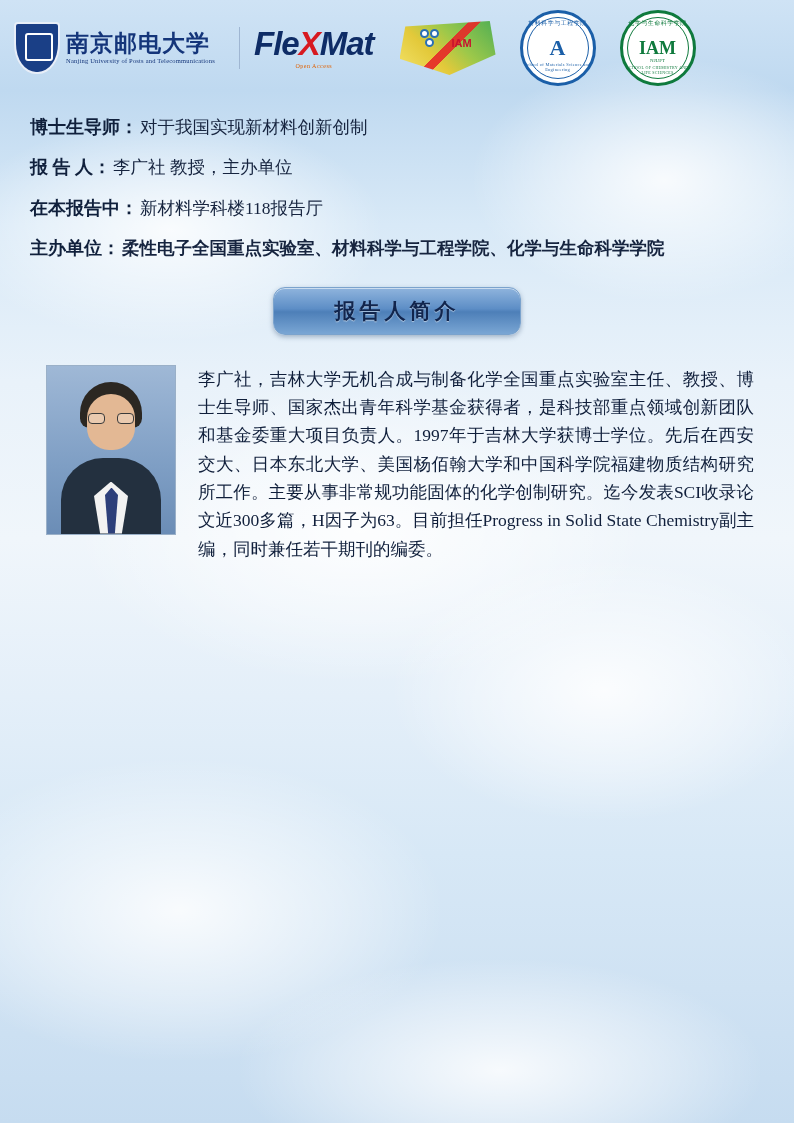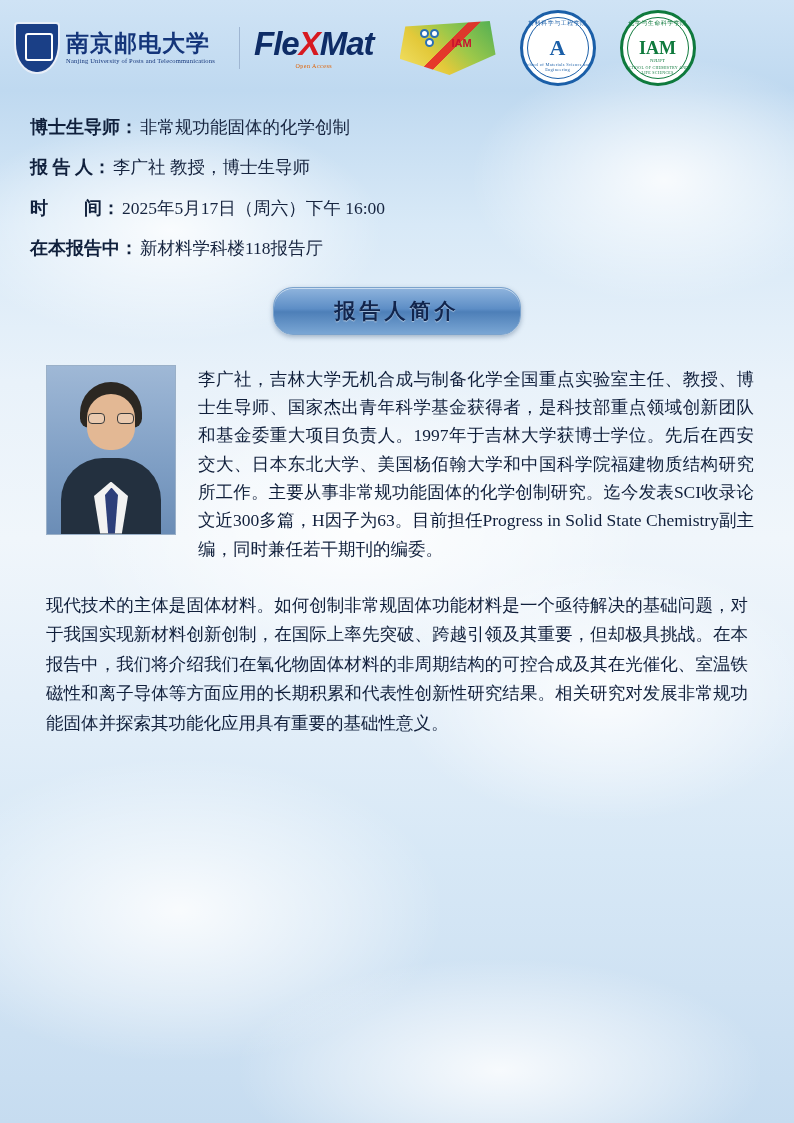--- a/index.html
+++ b/index.html
@@ -265,21 +265,21 @@
 
   
   .pill-wrap {
     display: flex;
     justify-content: center;
     margin-top: 26px;
   }
   .pill {
     width: 246px;
     height: 46px;
-    border-radius: 20px;
+    border-radius: 12px;
     background: linear-gradient(180deg, #8fb4dd 0%, #5d8ec6 45%, #4d7fb8 52%, #7aa6d4 100%);
     border: 1px solid #7ba3cd;
     box-shadow: 0 2px 5px rgba(30,60,100,0.35), inset 0 1px 0 rgba(255,255,255,0.55);
     display: flex;
     align-items: center;
     justify-content: center;
   }
   .pill span {
     font-family: "Liberation Serif", serif;
     font-weight: bold;
@@ -424,33 +424,33 @@
       <div style="position:absolute;bottom:20px;left:0;right:0;text-align:center;font-size:5px;color:#0f7a3d;">NJUPT</div>
       <div class="circle-sub g" style="font-size:4px;bottom:8px;">SCHOOL OF CHEMISTRY AND LIFE SCIENCES</div>
     </div>
 
   </div>
 
 
   <div class="info">
     <div class="info-row">
       <span class="info-label">博士生导师：</span>
-      <span class="info-value">非常规功能固体的化学创制</span>
+      <span class="info-value">对于我国实现新材料创新创制</span>
     </div>
     <div class="info-row">
       <span class="info-label">报 告 人：</span>
-      <span class="info-value">李广社 教授，博士生导师</span>
-    </div>
-    <div class="info-row">
-      <span class="info-label">时　　间：</span>
-      <span class="info-value">2025年5月17日（周六）下午 16:00</span>
+      <span class="info-value">李广社 教授，主办单位</span>
     </div>
     <div class="info-row">
       <span class="info-label">在本报告中：</span>
       <span class="info-value">新材料学科楼118报告厅</span>
+    </div>
+    <div class="info-row bold-value">
+      <span class="info-label">主办单位：</span>
+      <span class="info-value">柔性电子全国重点实验室、材料科学与工程学院、化学与生命科学学院</span>
     </div>
   </div>
 
   <div class="pill-wrap">
     <div class="pill">
       <span>报告人简介</span>
     </div>
   </div>
 
   <div class="bio">
@@ -462,15 +462,14 @@
           <i></i>
         </div>
       <div class="body"></div>
       <div class="shirt"></div>
       <div class="tie"></div>
     </div>
     <div class="bio-text">李广社，吉林大学无机合成与制备化学全国重点实验室主任、教授、博士生导师、国家杰出青年科学基金获得者，是科技部重点领域创新团队和基金委重大项目负责人。1997年于吉林大学获博士学位。先后在西安交大、日本东北大学、美国杨佰翰大学和中国科学院福建物质结构研究所工作。主要从事非常规功能固体的化学创制研究。迄今发表SCI收录论文近300多篇，H因子为63。目前担任Progress in Solid State Chemistry副主编，同时兼任若干期刊的编委。</div>
   </div>
 
 
-  <div class="abstract">现代技术的主体是固体材料。如何创制非常规固体功能材料是一个亟待解决的基础问题，对于我国实现新材料创新创制，在国际上率先突破、跨越引领及其重要，但却极具挑战。在本报告中，我们将介绍我们在氧化物固体材料的非周期结构的可控合成及其在光催化、室温铁磁性和离子导体等方面应用的长期积累和代表性创新性研究结果。相关研究对发展非常规功能固体并探索其功能化应用具有重要的基础性意义。</div>
 
 </div>
 
 </body></html>

